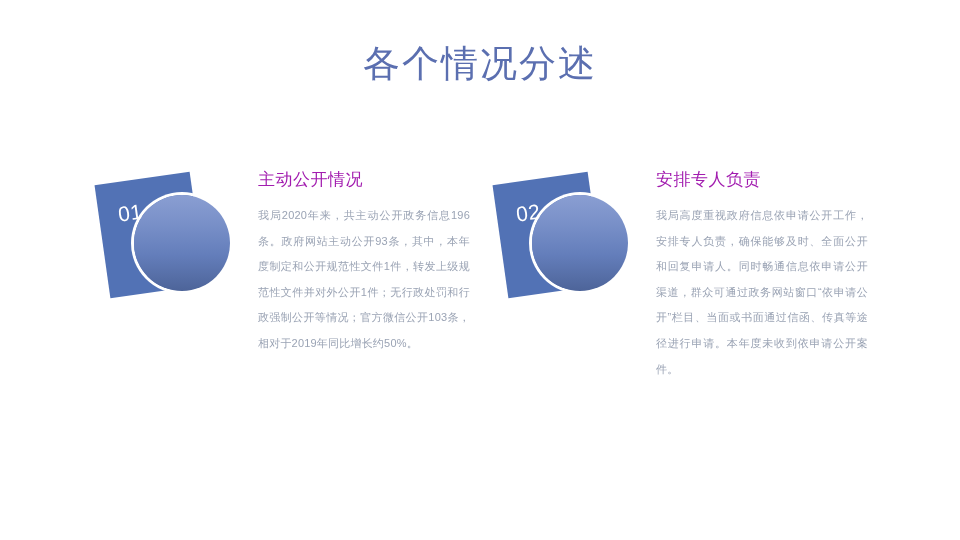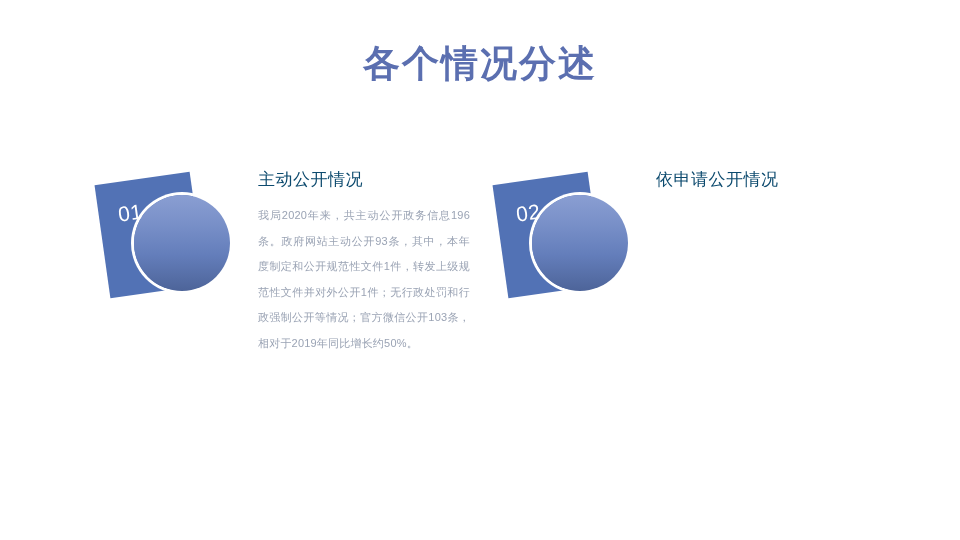--- a/index.html
+++ b/index.html
@@ -28,21 +28,21 @@
   #slide-title {
     position: absolute;
     left: 0;
     top: 42px;
     width: 960px;
     text-align: center;
     font-size: 37px;
     line-height: 44px;
     letter-spacing: 2px;
     color: #5b6fb0;
-    font-weight: 700;
+    font-weight: 400;
     white-space: nowrap;
   }
 
   
   .content-block {
     position: absolute;
     top: 160px;
     width: 380px;
     height: 250px;
   }
@@ -102,21 +102,21 @@
   .text-col {
     position: absolute;
     left: 162px;
     top: 0;
     width: 212px;
   }
 
   .block-heading {
     font-size: 17px;
     line-height: 24px;
-    color: #0c4a6e;
+    color: #a21caf;
     letter-spacing: 0.5px;
     margin: 8px 0 0 0;
     white-space: nowrap;
     font-weight: 400;
   }
 
   .block-body {
     margin: 11px 0 0 0;
     font-size: 11px;
     line-height: 25.6px;
@@ -145,17 +145,18 @@
     </div>
   </div>
 
   <div class="content-block" id="block-2">
     <div class="badge">
       <div class="badge-square"></div>
       <div class="badge-number">02</div>
       <div class="badge-circle"></div>
     </div>
     <div class="text-col">
-      <div class="block-heading">依申请公开情况</div>
+      <div class="block-heading">安排专人负责</div>
+      <div class="block-body">我局高度重视政府信息依申请公开工作，安排专人负责，确保能够及时、全面公开和回复申请人。同时畅通信息依申请公开渠道，群众可通过政务网站窗口“依申请公开”栏目、当面或书面通过信函、传真等途径进行申请。本年度未收到依申请公开案件。</div>
     </div>
   </div>
 
 </div>
 
 </body></html>

